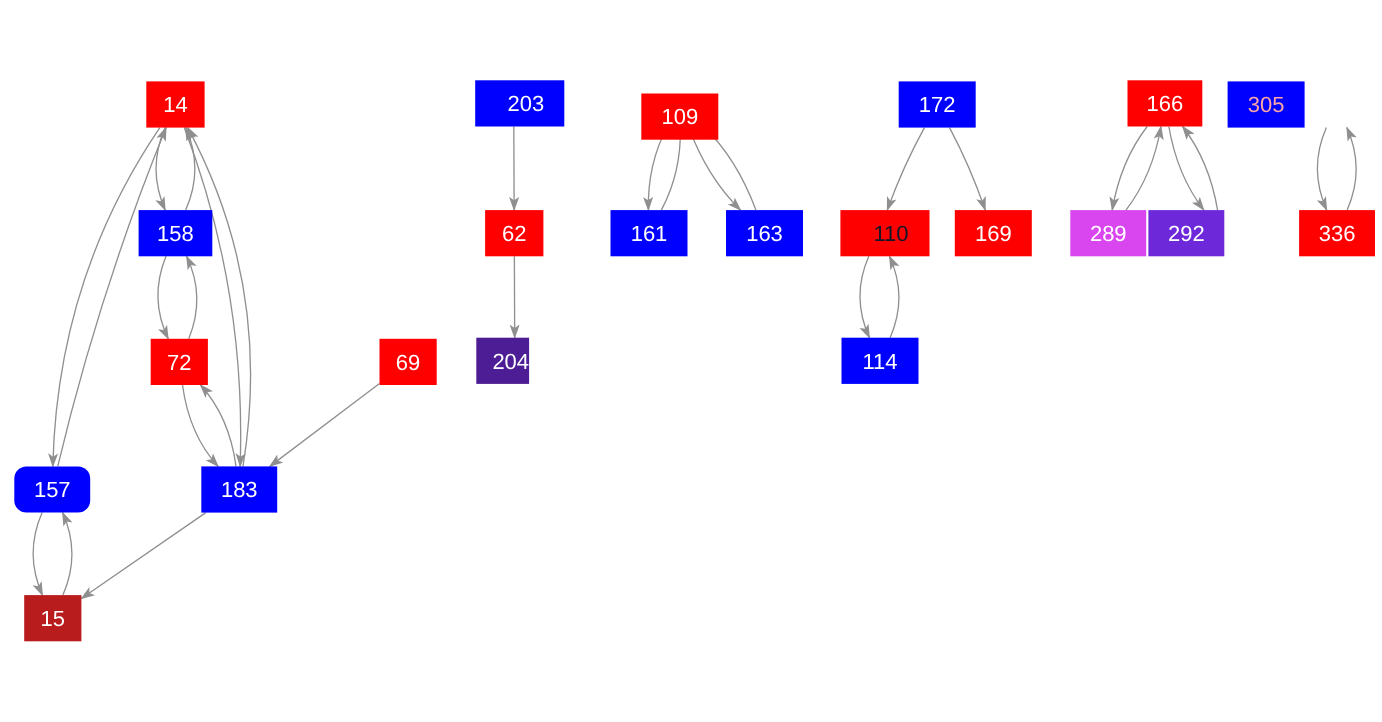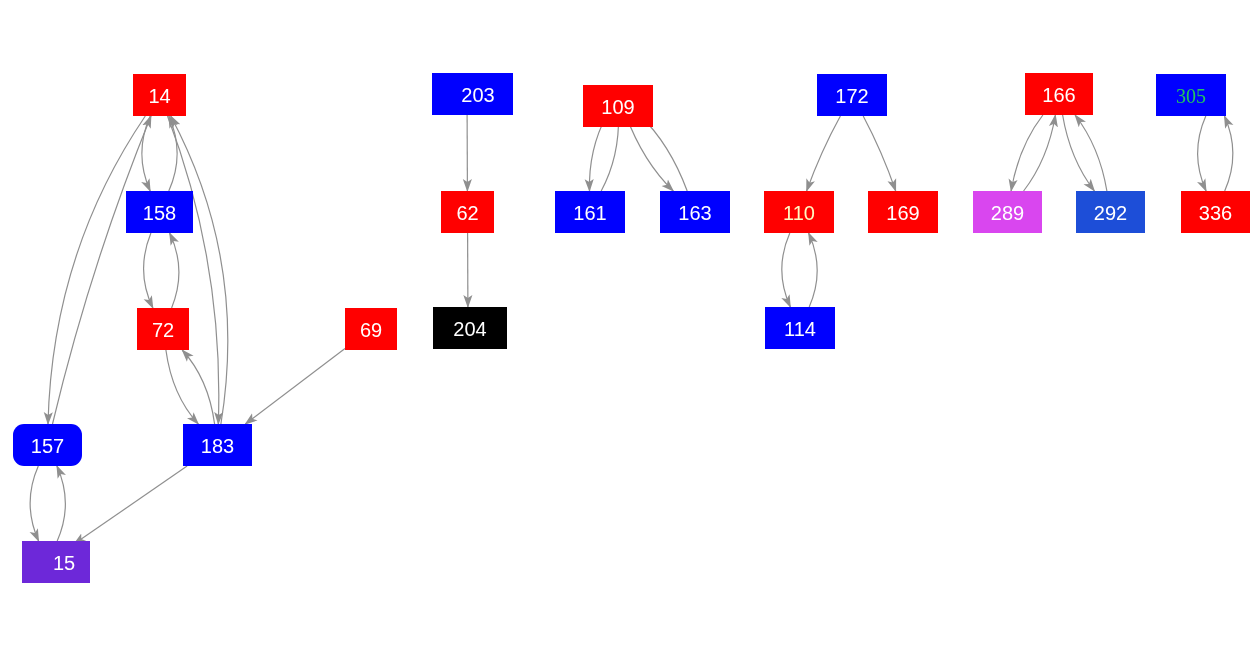--- a/index.html
+++ b/index.html
@@ -93,62 +93,62 @@
       </div>
       <div class="node" style="left: 345px; top: 308px; width: 52px; height: 42px; background: rgb(255, 0, 0); color: rgb(255, 255, 255);">
         <span>69</span>
       </div>
       <div class="node" style="left: 13px; top: 424px; width: 69px; height: 42px; background: rgb(0, 0, 255); color: rgb(255, 255, 255); border-radius: 11px;">
         <span>157</span>
       </div>
       <div class="node" style="left: 183px; top: 424px; width: 69px; height: 42px; background: rgb(0, 0, 255); color: rgb(255, 255, 255); justify-content: center;">
         <span>183</span>
       </div>
-      <div class="node" style="left: 22px; top: 541px; width: 52px; height: 42px; background: #6d28d9; color: rgb(255, 255, 255); padding-left: 16px;">
+      <div class="node" style="left: 22px; top: 541px; width: 52px; height: 42px; background: #b91c1c; color: rgb(255, 255, 255);">
         <span>15</span>
       </div>
       <div class="node" style="left: 432px; top: 73px; width: 70px; height: 42px; background: rgb(0, 0, 255); color: rgb(255, 255, 255); padding-left: 11px;">
         <span>203</span>
       </div>
       <div class="node" style="left: 441px; top: 191px; width: 53px; height: 42px; background: rgb(255, 0, 0); color: rgb(255, 255, 255);">
         <span>62</span>
       </div>
-      <div class="node" style="left: 433px; top: 307px; width: 74px; height: 42px; background: #000000; color: rgb(255, 255, 255);">
+      <div class="node" style="left: 433px; top: 307px; width: 48px; height: 42px; background: #4c1d95; color: rgb(255, 255, 255); justify-content: flex-end;">
         <span>204</span>
       </div>
       <div class="node" style="left: 583px; top: 73px; width: 70px; height: 42px; background: rgb(255, 0, 0); color: rgb(255, 255, 255); margin-top: 12px;">
         <span>109</span>
       </div>
       <div class="node" style="left: 555px; top: 191px; width: 70px; height: 42px; background: rgb(0, 0, 255); color: rgb(255, 255, 255);">
         <span>161</span>
       </div>
       <div class="node" style="left: 660px; top: 191px; width: 70px; height: 42px; background: rgb(0, 0, 255); color: rgb(255, 255, 255);">
         <span>163</span>
       </div>
       <div class="node" style="left: 817px; top: 74px; width: 70px; height: 42px; background: rgb(0, 0, 255); color: rgb(255, 255, 255);">
         <span>172</span>
       </div>
-      <div class="node" style="left: 764px; top: 191px; width: 70px; height: 42px; background: rgb(255, 0, 0); color: #fef9c3;">
+      <div class="node" style="left: 764px; top: 191px; width: 70px; height: 42px; background: rgb(255, 0, 0); color: #0f172a; padding-left: 11px;">
         <span>110</span>
       </div>
       <div class="node" style="left: 868px; top: 191px; width: 70px; height: 42px; background: rgb(255, 0, 0); color: rgb(255, 255, 255);">
         <span>169</span>
       </div>
       <div class="node" style="left: 765px; top: 307px; width: 70px; height: 42px; background: rgb(0, 0, 255); color: rgb(255, 255, 255);">
         <span>114</span>
       </div>
       <div class="node" style="left: 1025px; top: 73px; width: 68px; height: 42px; background: rgb(255, 0, 0); color: rgb(255, 255, 255);">
         <span>166</span>
       </div>
       <div class="node" style="left: 973px; top: 191px; width: 69px; height: 42px; background: #d946ef; color: rgb(255, 255, 255);">
         <span>289</span>
       </div>
-      <div class="node" style="left: 1076px; top: 191px; width: 69px; height: 42px; background: #1d4ed8; color: rgb(255, 255, 255);">
+      <div class="node" style="left: 1044px; top: 191px; width: 69px; height: 42px; background: #6d28d9; color: rgb(255, 255, 255);">
         <span>292</span>
       </div>
-      <div class="node" style="left: 1156px; top: 74px; width: 70px; height: 42px; background: rgb(0, 0, 255); color: #22c55e; font-family: Liberation Serif, serif;">
+      <div class="node" style="left: 1116px; top: 74px; width: 70px; height: 42px; background: rgb(0, 0, 255); color: #fca5a5;">
         <span>305</span>
       </div>
       <div class="node" style="left: 1181px; top: 191px; width: 69px; height: 42px; background: rgb(255, 0, 0); color: rgb(255, 255, 255);">
         <span>336</span>
       </div>
     </div>
 </div>
 
 </body></html>

